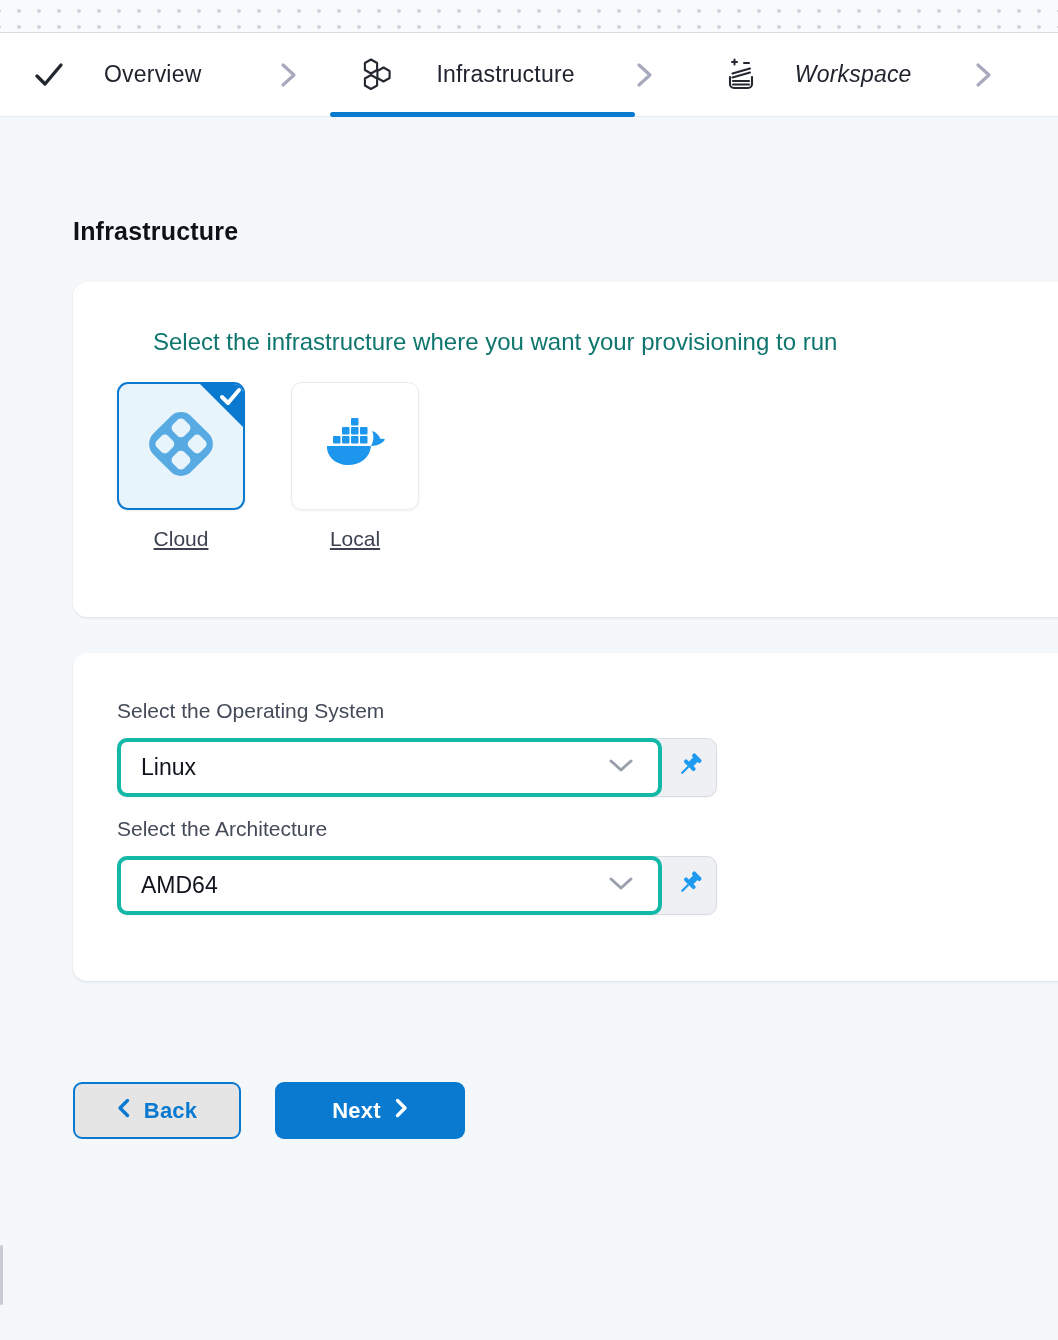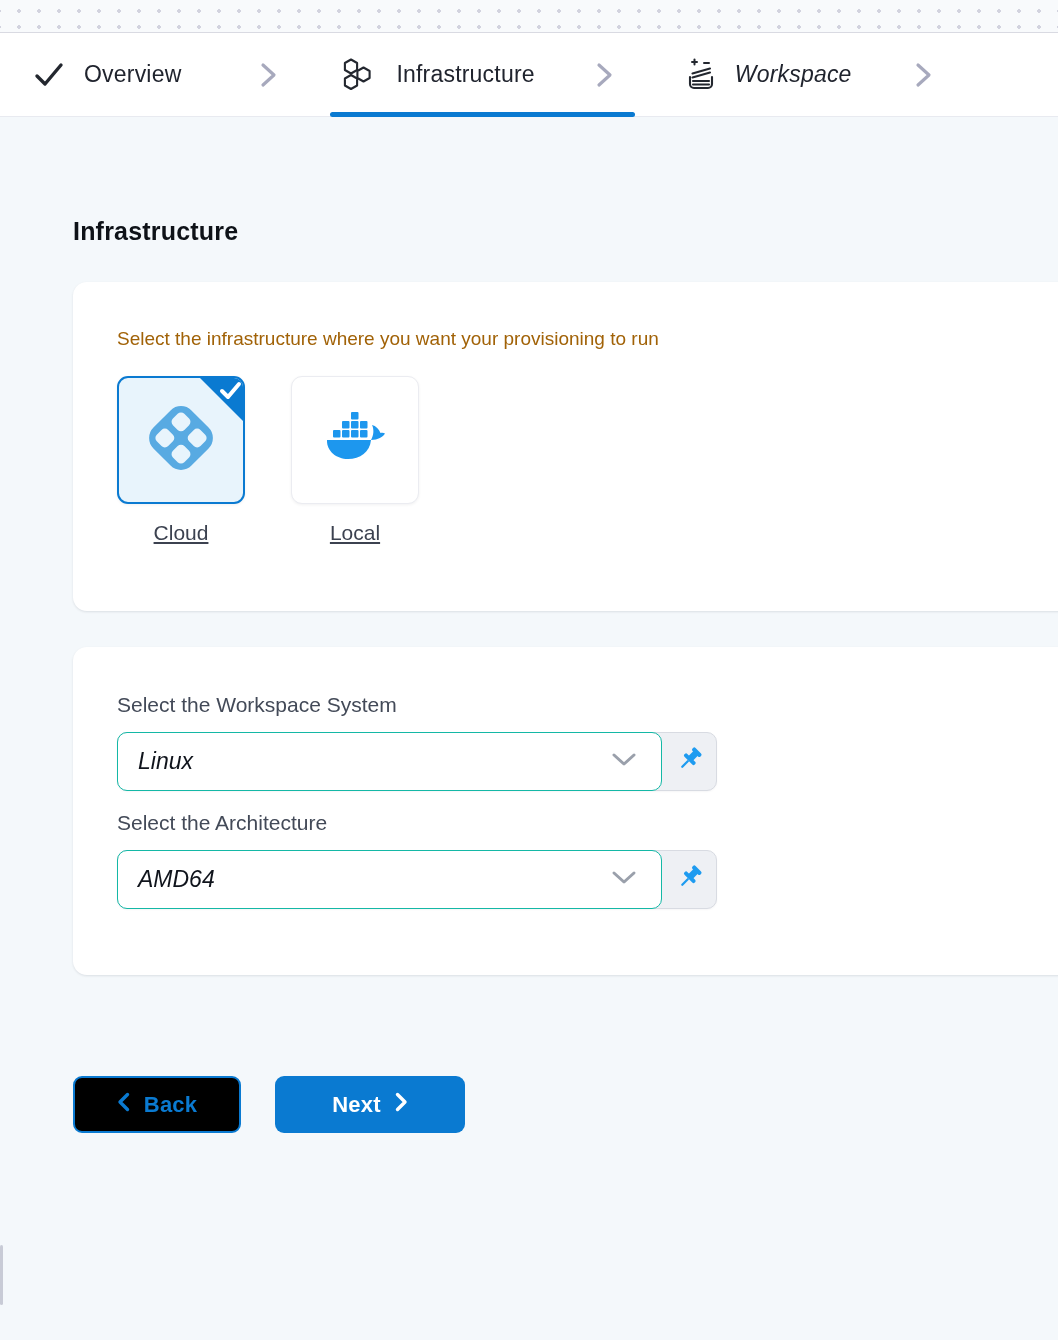--- a/index.html
+++ b/index.html
@@ -28,20 +28,21 @@
     background: #ffffff;
     border-bottom: 1px solid #e8eaf0;
     display: flex;
     align-items: center;
     padding-left: 33px;
     white-space: nowrap;
   }
   .step {
     display: flex;
     align-items: center;
+    gap: 20px;
   }
   .step .step-icon { display: flex; align-items: center; }
   .step-label {
     font-size: 23px;
     font-weight: 500;
     color: #20242e;
     letter-spacing: .2px;
   }
   .step-sep { display: flex; align-items: center; }
   .sep-1 { margin-left: 77px; }
@@ -77,22 +78,23 @@
     margin-top: 36px;
     width: 1030px; 
     background: #ffffff;
     border-radius: 14px;
     box-shadow: 0 1px 3px rgba(16,24,40,.07), 0 1px 2px rgba(16,24,40,.04);
   }
   .panel-infra { padding: 46px 44px 66px 44px; }
   .panel-platform { padding: 46px 44px 66px 44px; }
 
   .prompt {
-    font-size: 19px;
-    color: #a16207;
+    font-size: 24px;
+    color: #0f766e;
+    margin-left: 36px;
   }
 
   .options-row {
     display: flex;
     gap: 46px;
     margin-top: 26px;
   }
   .option { display: flex; flex-direction: column; align-items: center; }
   .option-card {
     position: relative;
@@ -143,28 +145,27 @@
     background: #eef0f4;
     border: 1px solid #d8dbe2;
     border-radius: 10px;
     box-shadow: 0 1px 2px rgba(16,24,40,.04);
   }
   .select-box {
     position: absolute;
     top: -1px; left: -1px; bottom: -1px;
     width: 545px;
     background: #ffffff;
-    border: 1px solid #14b8a6;
+    border: 4px solid #14b8a6;
     border-radius: 10px;
     display: flex;
     align-items: center;
     justify-content: space-between;
     padding: 0 24px 0 20px;
     cursor: pointer;
-    font-style: italic;
   }
   .select-value {
     font-size: 23px;
     color: #10141c;
   }
   .pin-btn {
     position: absolute;
     top: 0; right: 0; bottom: 0;
     width: 55px;
     display: flex;
@@ -188,21 +189,21 @@
     justify-content: center;
     gap: 14px;
     font-size: 22px;
     font-weight: 700;
     font-family: "Liberation Sans", sans-serif;
     cursor: pointer;
     letter-spacing: .2px;
   }
   .btn-back {
     width: 168px;
-    background: #000000;
+    background: #e5e5e5;
     border: 2px solid #0a7ad1;
     color: #0a7ad1;
   }
   .btn-next {
     width: 190px;
     background: #0a7ad1;
     border: none;
     color: #ffffff;
   }
 
@@ -335,21 +336,21 @@
         <div class="option-label">Local</div>
       </div>
 
     </div>
   </section>
 
 
   <section class="panel panel-platform">
 
     <div class="field">
-      <div class="field-label">Select the Workspace System</div>
+      <div class="field-label">Select the Operating System</div>
       <div class="select-wrap">
         <div class="select-box">
           <span class="select-value">Linux</span>
           <span>
             <svg width="26" height="16" viewBox="0 0 26 16" fill="none">
               <path d="M3 3 L13 12 L23 3" stroke="#9aa0ab" stroke-width="3" stroke-linecap="round" stroke-linejoin="round"></path>
             </svg>
           </span>
         </div>
         <div class="pin-btn">

